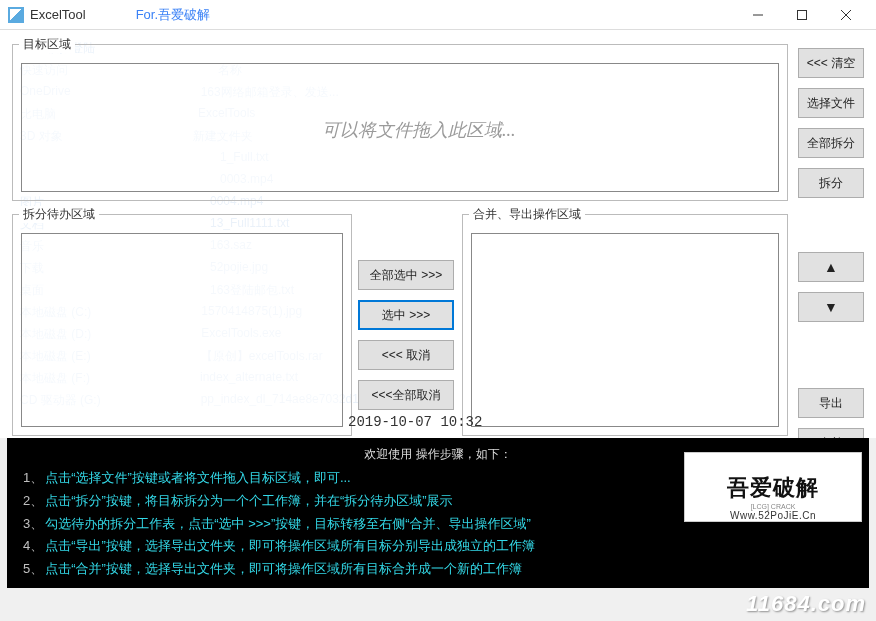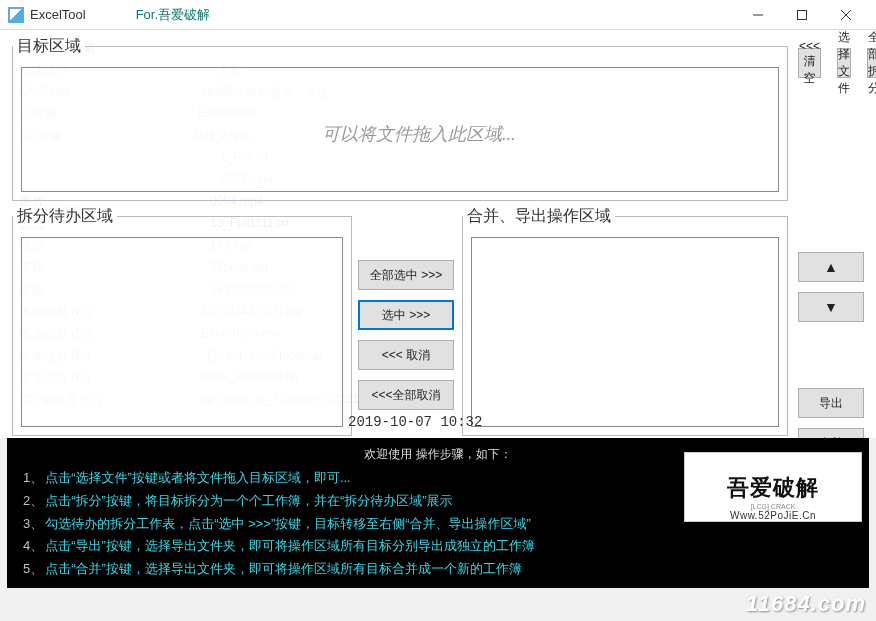--- a/index.html
+++ b/index.html
@@ -30,21 +30,21 @@
   position: relative;
 }
 .titlebar-icon::after {
   content: "";
   position: absolute;
   left: 2px; top: 2px;
   width: 12px; height: 12px;
   background: linear-gradient(135deg, #fff 0%, #fff 48%, transparent 50%);
 }
 .titlebar-title { color: #333; font-size: 13px; }
-.titlebar-subtitle { margin-left: 50px; color: #0f766e; font-size: 13px; }
+.titlebar-subtitle { margin-left: 50px; color: #3b82f6; font-size: 13px; }
 .titlebar-controls {
   margin-left: auto;
   display: flex;
   gap: 0;
 }
 .tb-btn {
   width: 44px;
   height: 30px;
   display: flex;
   align-items: center;
@@ -73,23 +73,24 @@
 }
 .ghost-row { height: 22px; display: flex; gap: 30px; }
 
 
 .group {
   position: absolute;
   border: 1px solid #bbb;
   background: transparent;
 }
 .group > legend {
-  font-size: 16px;
+  font-size: 12px;
   color: #333;
   padding: 0 4px;
+  margin-left: 6px;
   background: #fff;
 }
 
 .target-region { left: 12px; top: 6px; width: 776px; height: 165px; }
 .target-dropzone {
   position: absolute;
   left: 8px; top: 10px; right: 8px; bottom: 8px;
   border: 1px solid #888;
   background: rgba(255,255,255,0.5);
   display: flex;
@@ -128,21 +129,22 @@
   gap: 10px;
 }
 
 
 .right-col {
   position: absolute;
   left: 798px;
   top: 18px;
   width: 66px;
   display: flex;
-  gap: 16px;
+  flex-direction: column;
+  gap: 10px;
 }
 .right-col-2 {
   position: absolute;
   left: 798px;
   top: 222px;
   width: 66px;
   display: flex;
   flex-direction: column;
   gap: 10px;
 }

